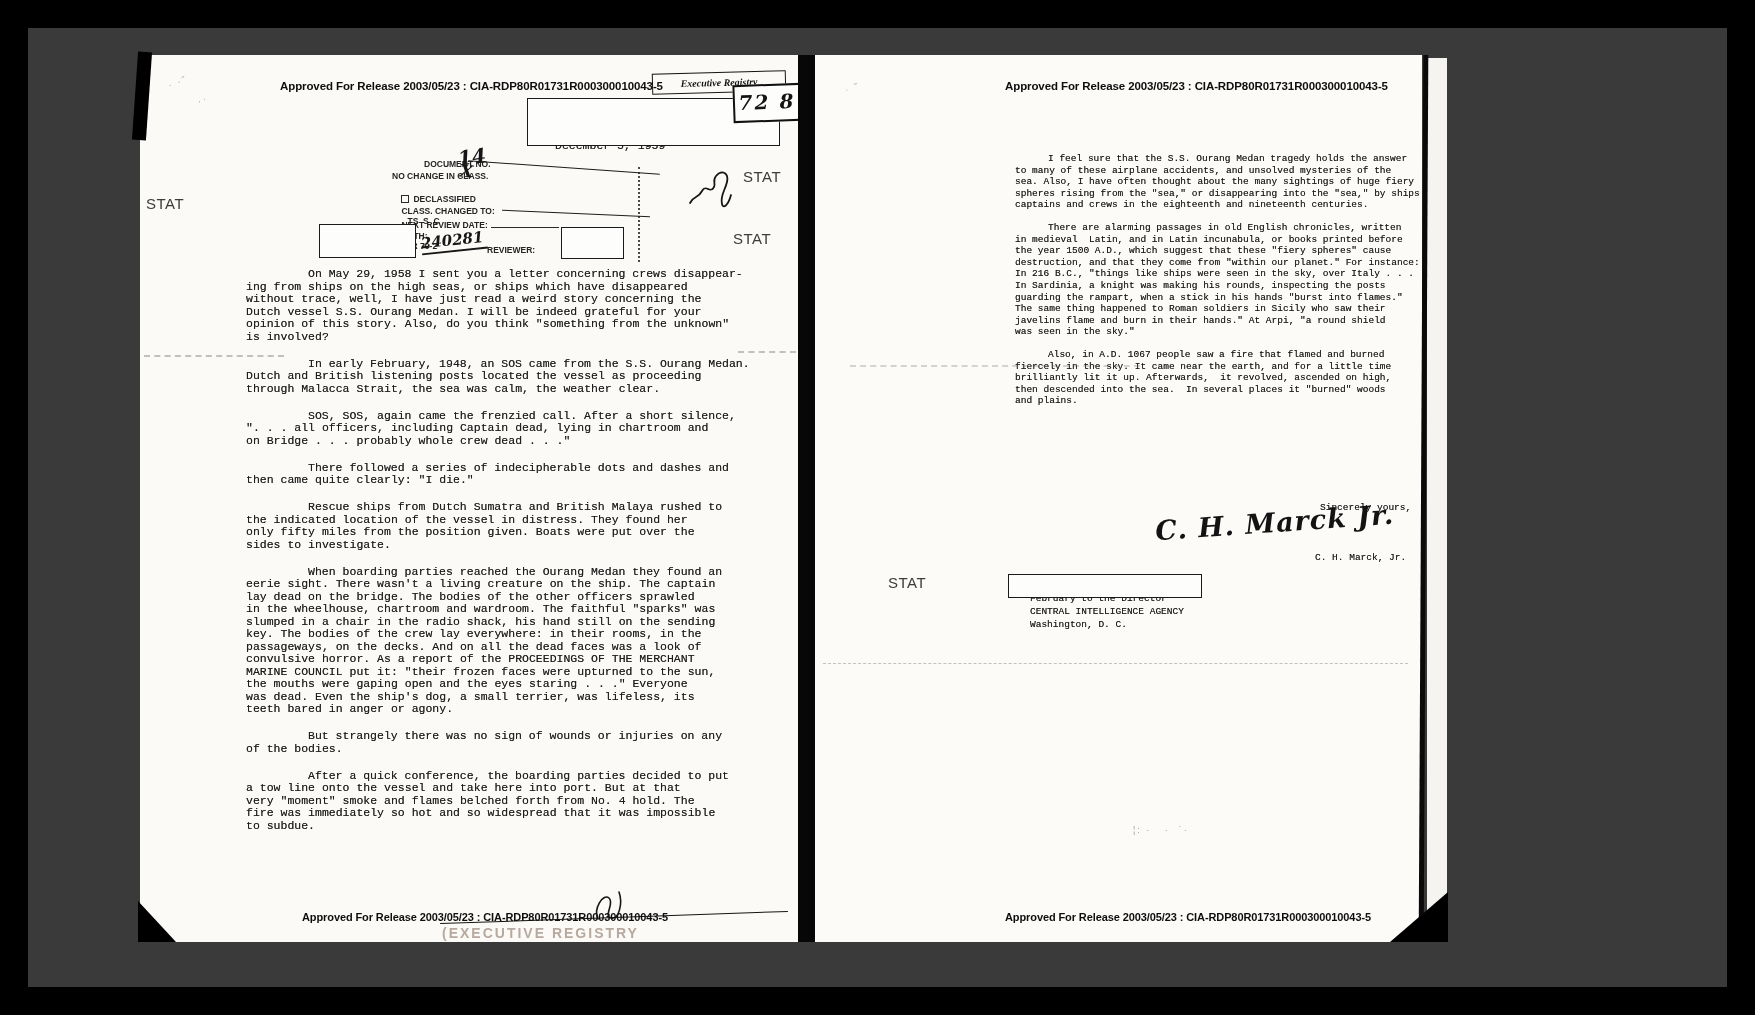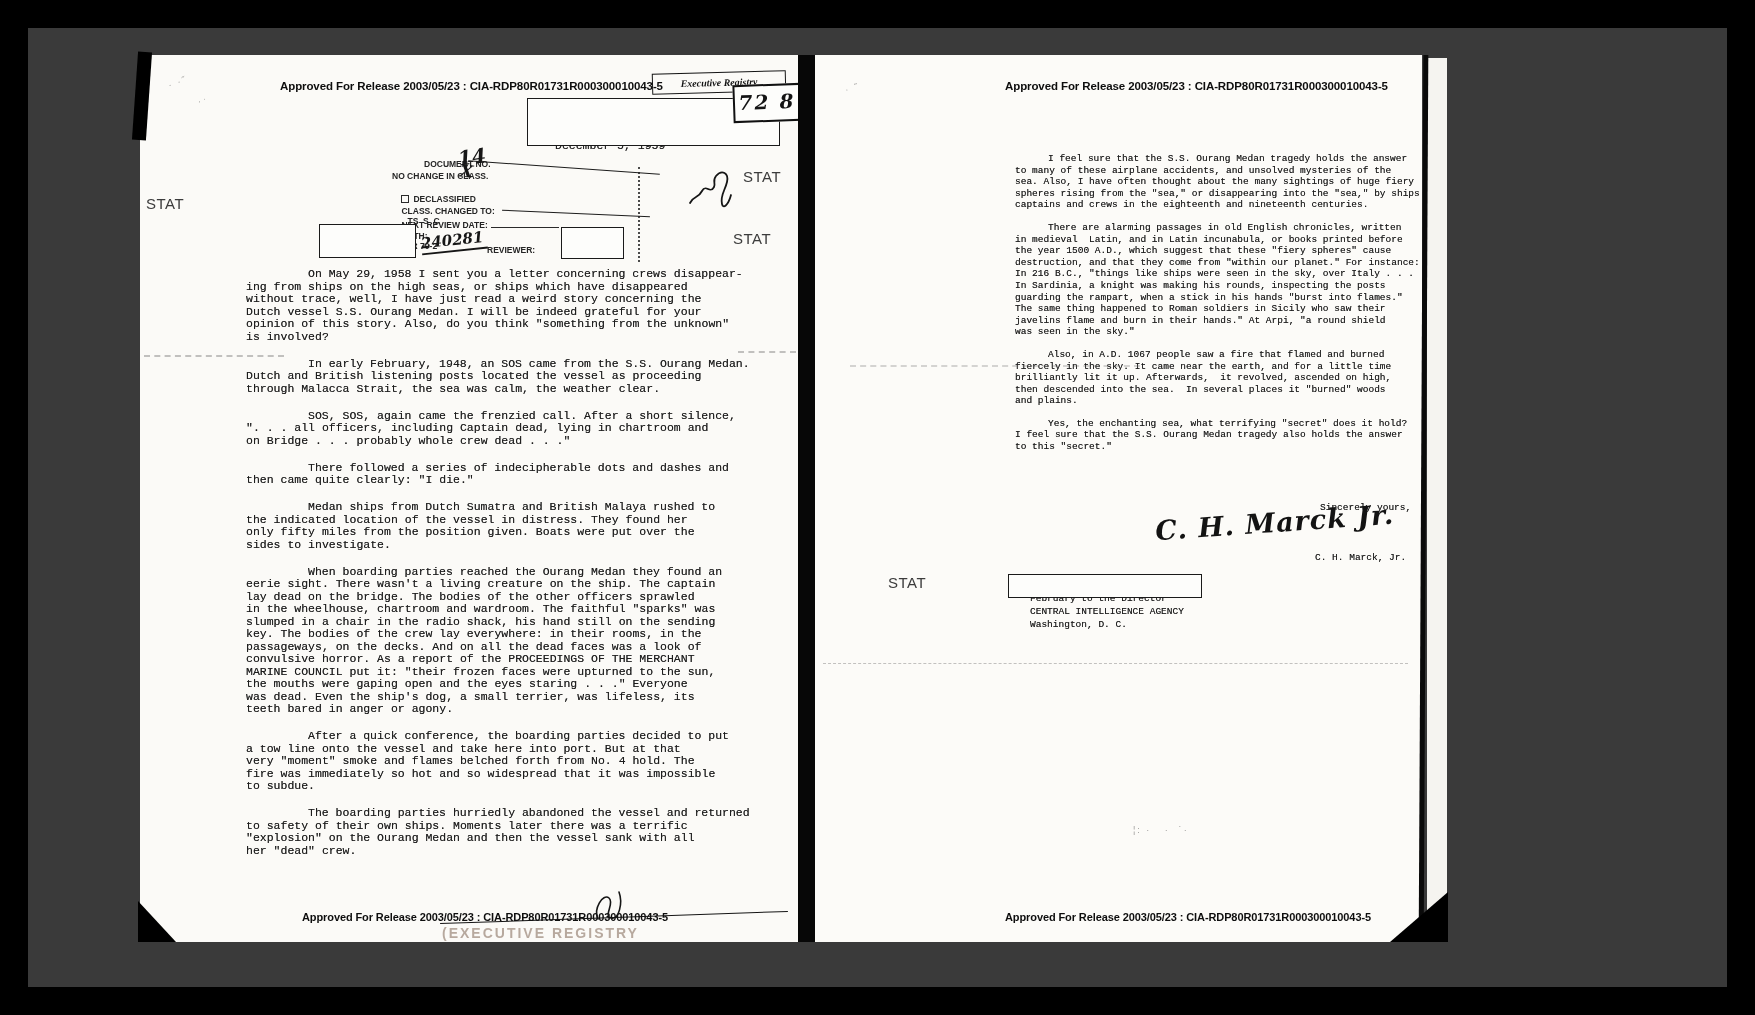--- a/index.html
+++ b/index.html
@@ -117,45 +117,43 @@
 opinion of this story. Also, do you think "something from the unknown"
 is involved?</div>
     <div class="para">In early February, 1948, an SOS came from the S.S. Ourang Medan.
 Dutch and British listening posts located the vessel as proceeding
 through Malacca Strait, the sea was calm, the weather clear.</div>
     <div class="para">SOS, SOS, again came the frenzied call. After a short silence,
 ". . . all officers, including Captain dead, lying in chartroom and
 on Bridge . . . probably whole crew dead . . ."</div>
     <div class="para">There followed a series of indecipherable dots and dashes and
 then came quite clearly: "I die."</div>
-    <div class="para">Medan ships from Dutch Sumatra and British Malaya rushed to
+    <div class="para">Rescue ships from Dutch Sumatra and British Malaya rushed to
 the indicated location of the vessel in distress. They found her
 only fifty miles from the position given. Boats were put over the
 sides to investigate.</div>
     <div class="para">When boarding parties reached the Ourang Medan they found an
 eerie sight. There wasn't a living creature on the ship. The captain
 lay dead on the bridge. The bodies of the other officers sprawled
 in the wheelhouse, chartroom and wardroom. The faithful "sparks" was
 slumped in a chair in the radio shack, his hand still on the sending
 key. The bodies of the crew lay everywhere: in their rooms, in the
 passageways, on the decks. And on all the dead faces was a look of
 convulsive horror. As a report of the PROCEEDINGS OF THE MERCHANT
 MARINE COUNCIL put it: "their frozen faces were upturned to the sun,
 the mouths were gaping open and the eyes staring . . ." Everyone
 was dead. Even the ship's dog, a small terrier, was lifeless, its
 teeth bared in anger or agony.</div>
+    <div class="para">But strangely there was no sign of wounds or injuries on any
+of the bodies.</div>
     <div class="para">After a quick conference, the boarding parties decided to put
 a tow line onto the vessel and take here into port. But at that
 very "moment" smoke and flames belched forth from No. 4 hold. The
 fire was immediately so hot and so widespread that it was impossible
 to subdue.</div>
-    <div class="para">The boarding parties hurriedly abandoned the vessel and returned
-to safety of their own ships. Moments later there was a terrific
-"explosion" on the Ourang Medan and then the vessel sank with all
-her "dead" crew.</div>
   </div>
 
   <div class="artifact-dash" style="left:4px;top:300px;width:140px;"></div>
   <div class="artifact-dash" style="left:598px;top:296px;width:58px;"></div>
   <div class="speck" style="left:28px;top:22px;transform:rotate(-20deg);">· ·˝</div>
   <div class="speck" style="left:58px;top:42px;transform:rotate(12deg);">·˙</div>
 
   <div class="approved-line" style="left:162px;top:856px;width:400px;font-size:11px;">Approved For Release 2003/05/23 : CIA-RDP80R01731R000300010043-5</div>
   <div class="strike-line" style="left:300px;top:862px;width:348px;"></div>
   <svg class="svg-mark" style="left:448px;top:828px;" width="42" height="42" viewBox="0 0 42 42">
@@ -185,23 +183,20 @@
 In Sardinia, a knight was making his rounds, inspecting the posts
 guarding the rampart, when a stick in his hands "burst into flames."
 The same thing happened to Roman soldiers in Sicily who saw their
 javelins flame and burn in their hands." At Arpi, "a round shield
 was seen in the sky."</div>
     <div class="para">Also, in A.D. 1067 people saw a fire that flamed and burned
 fiercely in the sky. It came near the earth, and for a little time
 brilliantly lit it up. Afterwards,  it revolved, ascended on high,
 then descended into the sea.  In several places it "burned" woods
 and plains.</div>
-    <div class="para">Yes, the enchanting sea, what terrifying "secret" does it hold?
-I feel sure that the S.S. Ourang Medan tragedy also holds the answer
-to this "secret."</div>
   </div>
 
   <div class="typed" style="position:absolute;left:505px;top:447px;font-size:9.5px;">Sincerely yours,</div>
 
   <div class="sig-script" style="left:340px;top:452px;">C. H. Marck Jr.</div>
 
   <div class="typed" style="position:absolute;left:500px;top:497px;font-size:9.5px;">C. H. Marck, Jr.</div>
 
   <div class="stat" style="left:73px;top:519px;">STAT</div>
 

